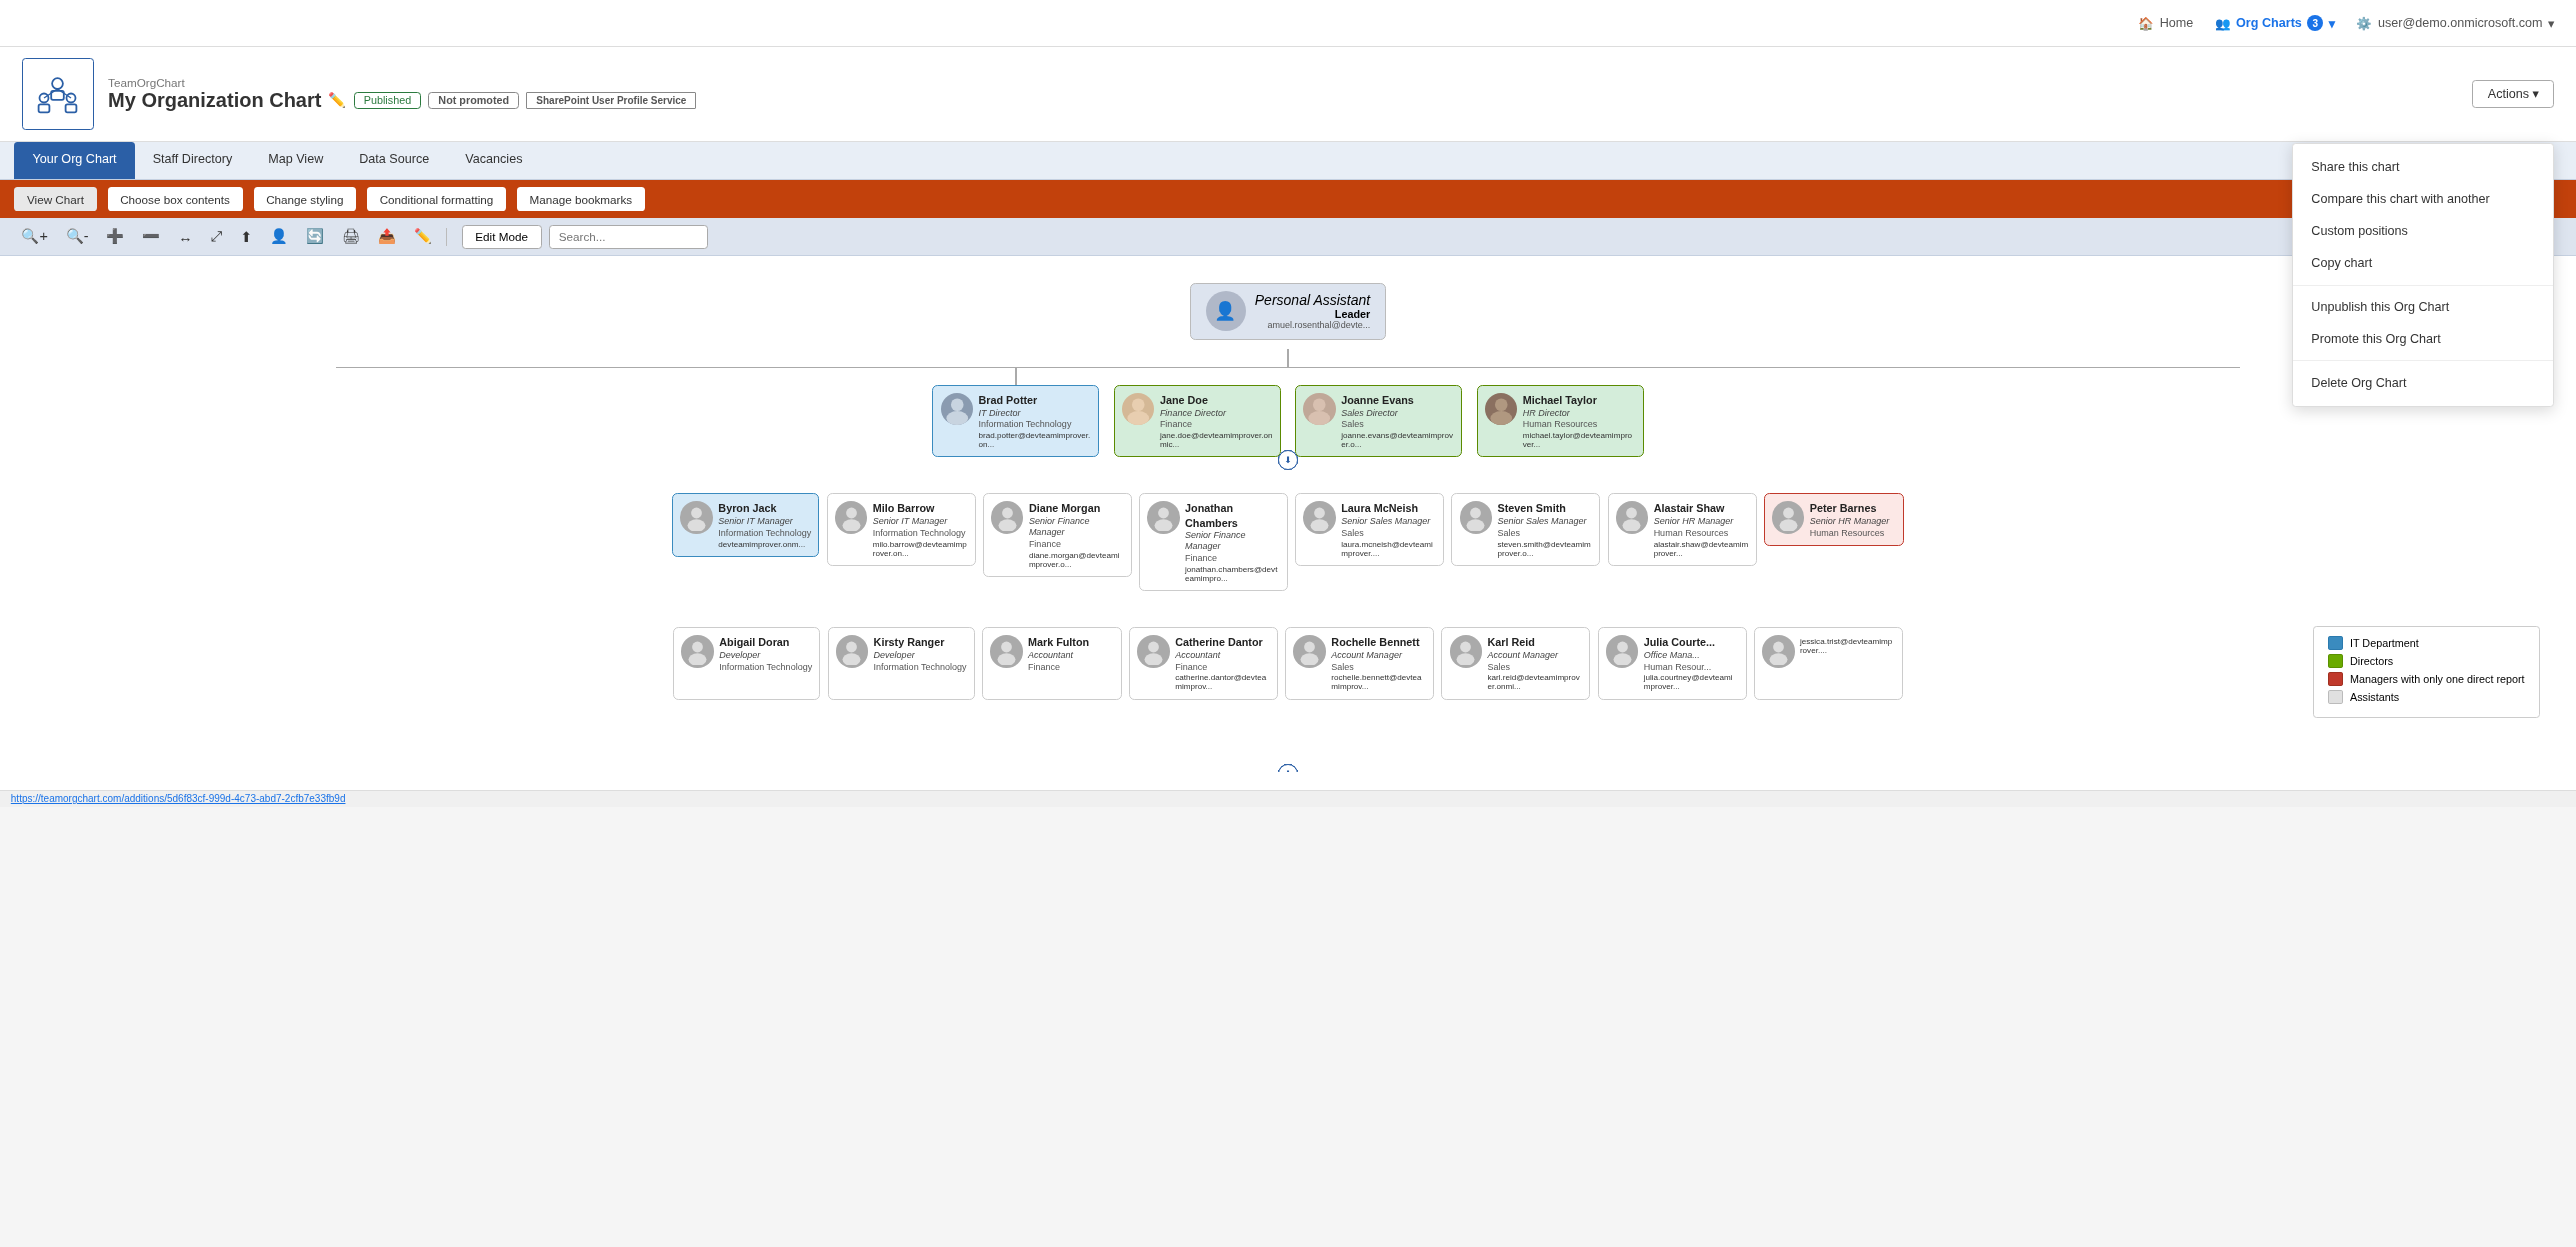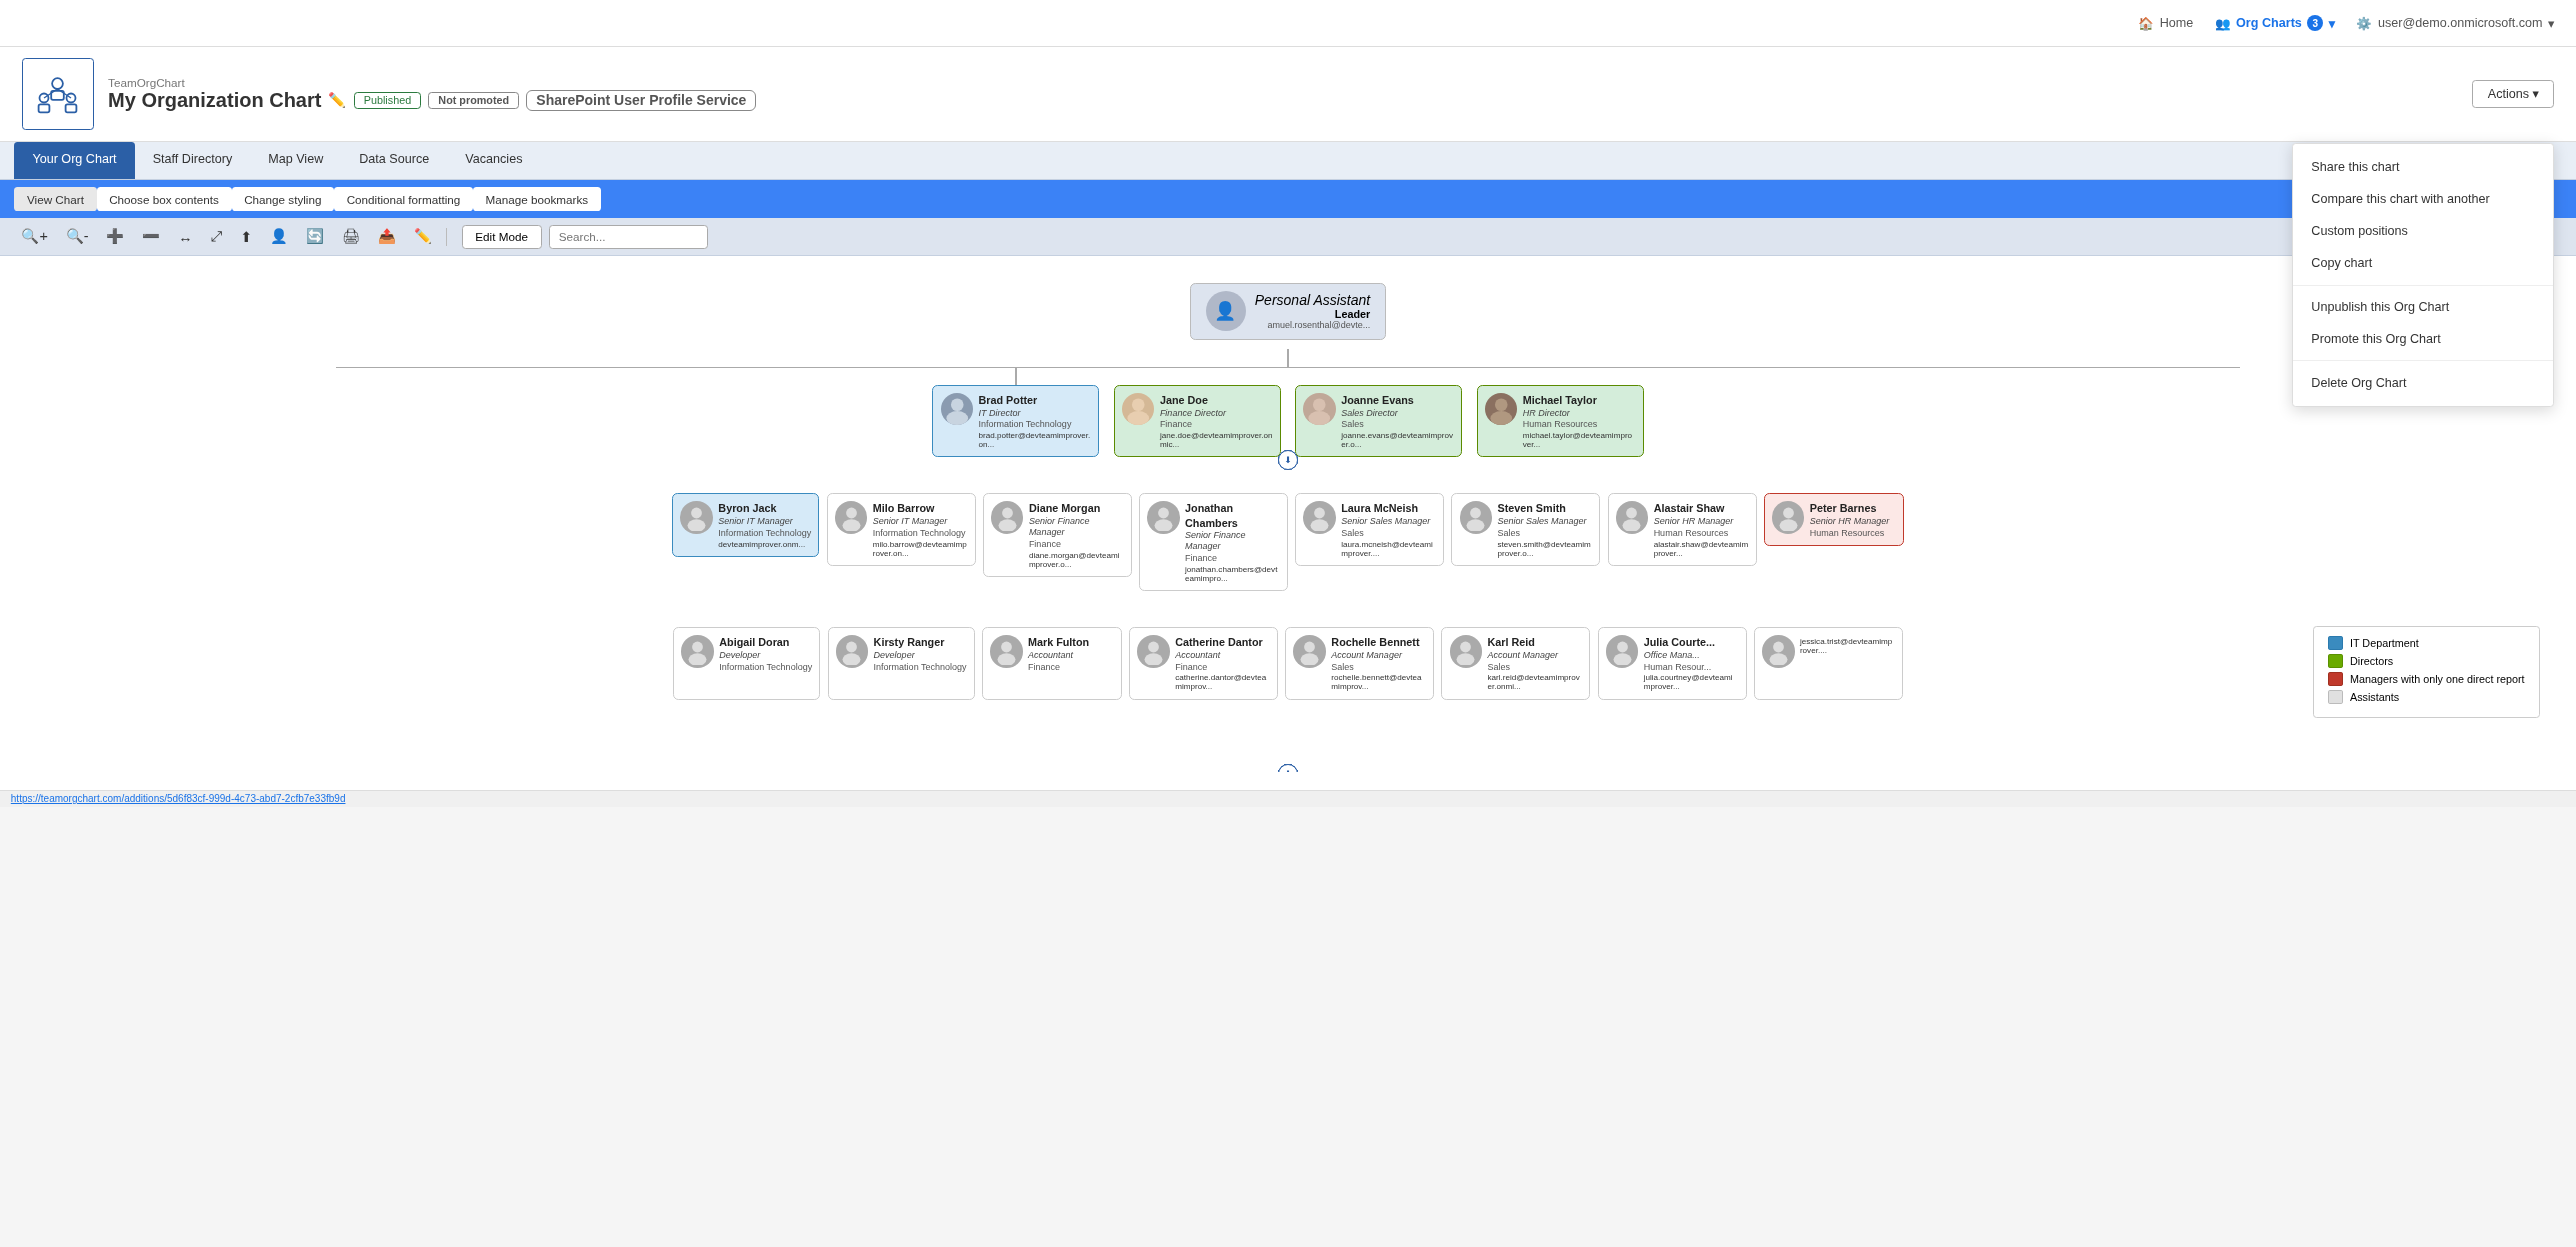--- a/index.html
+++ b/index.html
@@ -69,23 +69,23 @@
     .badge-not-promoted {
       border: 1.4px solid #888;
       color: #555;
       border-radius: 3.6px;
       padding: 1.8px 9px;
       font-size: 10.8px;
     }
     .badge-sharepoint {
       border: 1.4px solid #888;
       color: #555;
-      border-radius: 6px;
+      border-radius: 1px;
       padding: 1.8px 9px;
-      font-size: 14px;
+      font-size: 10px;
     }
     .actions-btn {
       background: white;
       border: 1.4px solid #aaa;
       border-radius: 3.6px;
       padding: 5.4px 14.4px;
       font-size: 12.6px;
       color: #333;
       cursor: pointer;
       display: flex; align-items: center; gap: 5.4px;
@@ -136,25 +136,25 @@
       white-space: nowrap;
     }
     .tab.active {
       background: #2b5fa6;
       color: white;
       border-radius: 3.6px 3.6px 0 0;
     }
 
     
     .sub-toolbar {
-      background: #3b82f6;
+      background: #c2410c;
       display: flex;
       align-items: flex-start;
       padding: 7.2px 14.4px;
-      gap: 0;
+      gap: 11px;
     }
     .sub-btn {
       background: white;
       border: none;
       border-radius: 3.6px;
       padding: 5.4px 12.6px;
       font-size: 11.7px;
       color: #333;
       cursor: pointer;
       white-space: nowrap;

